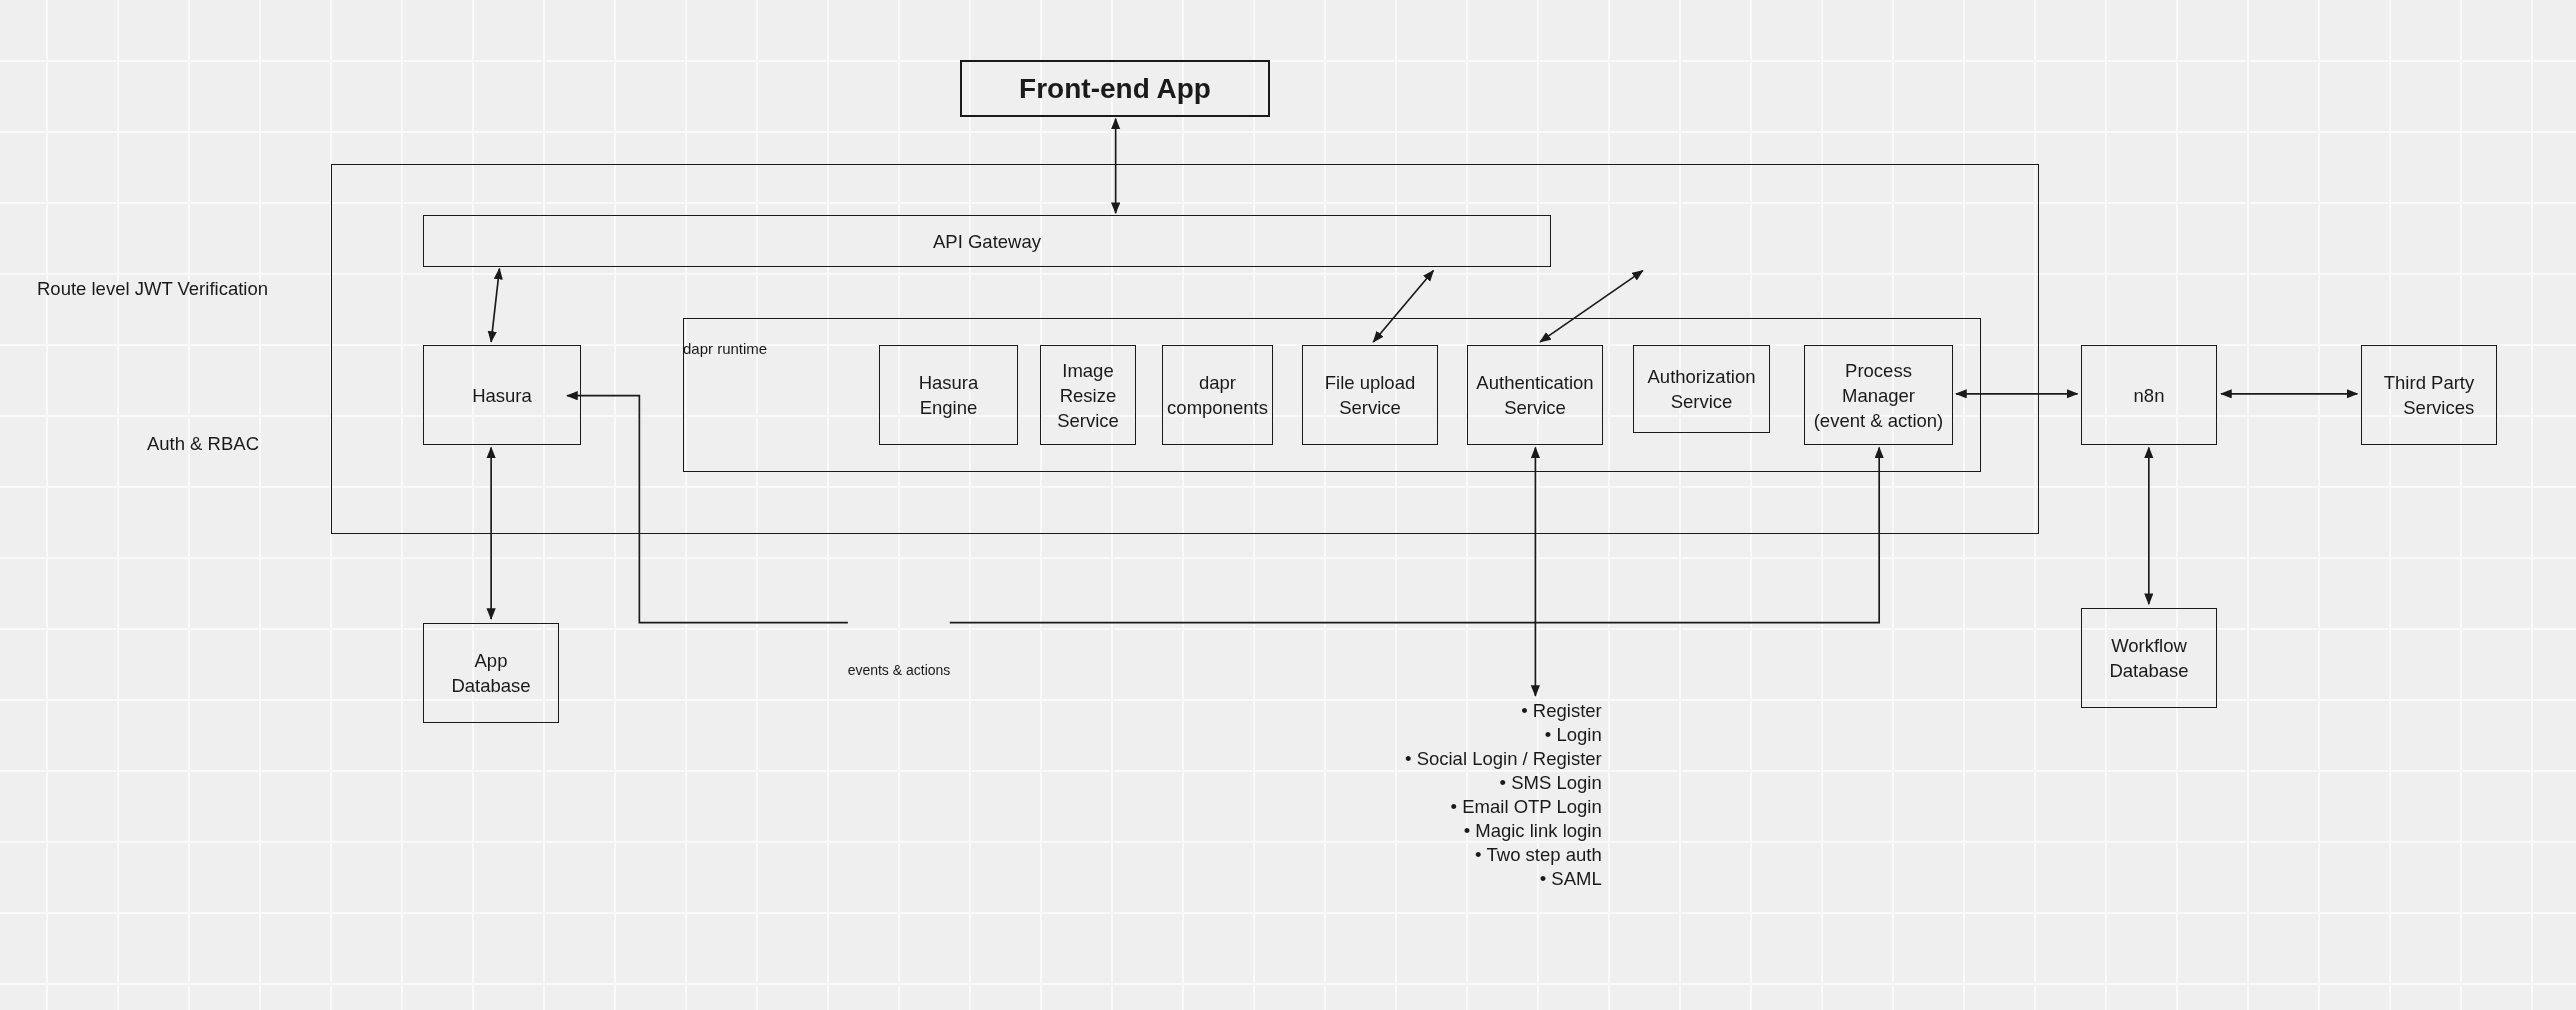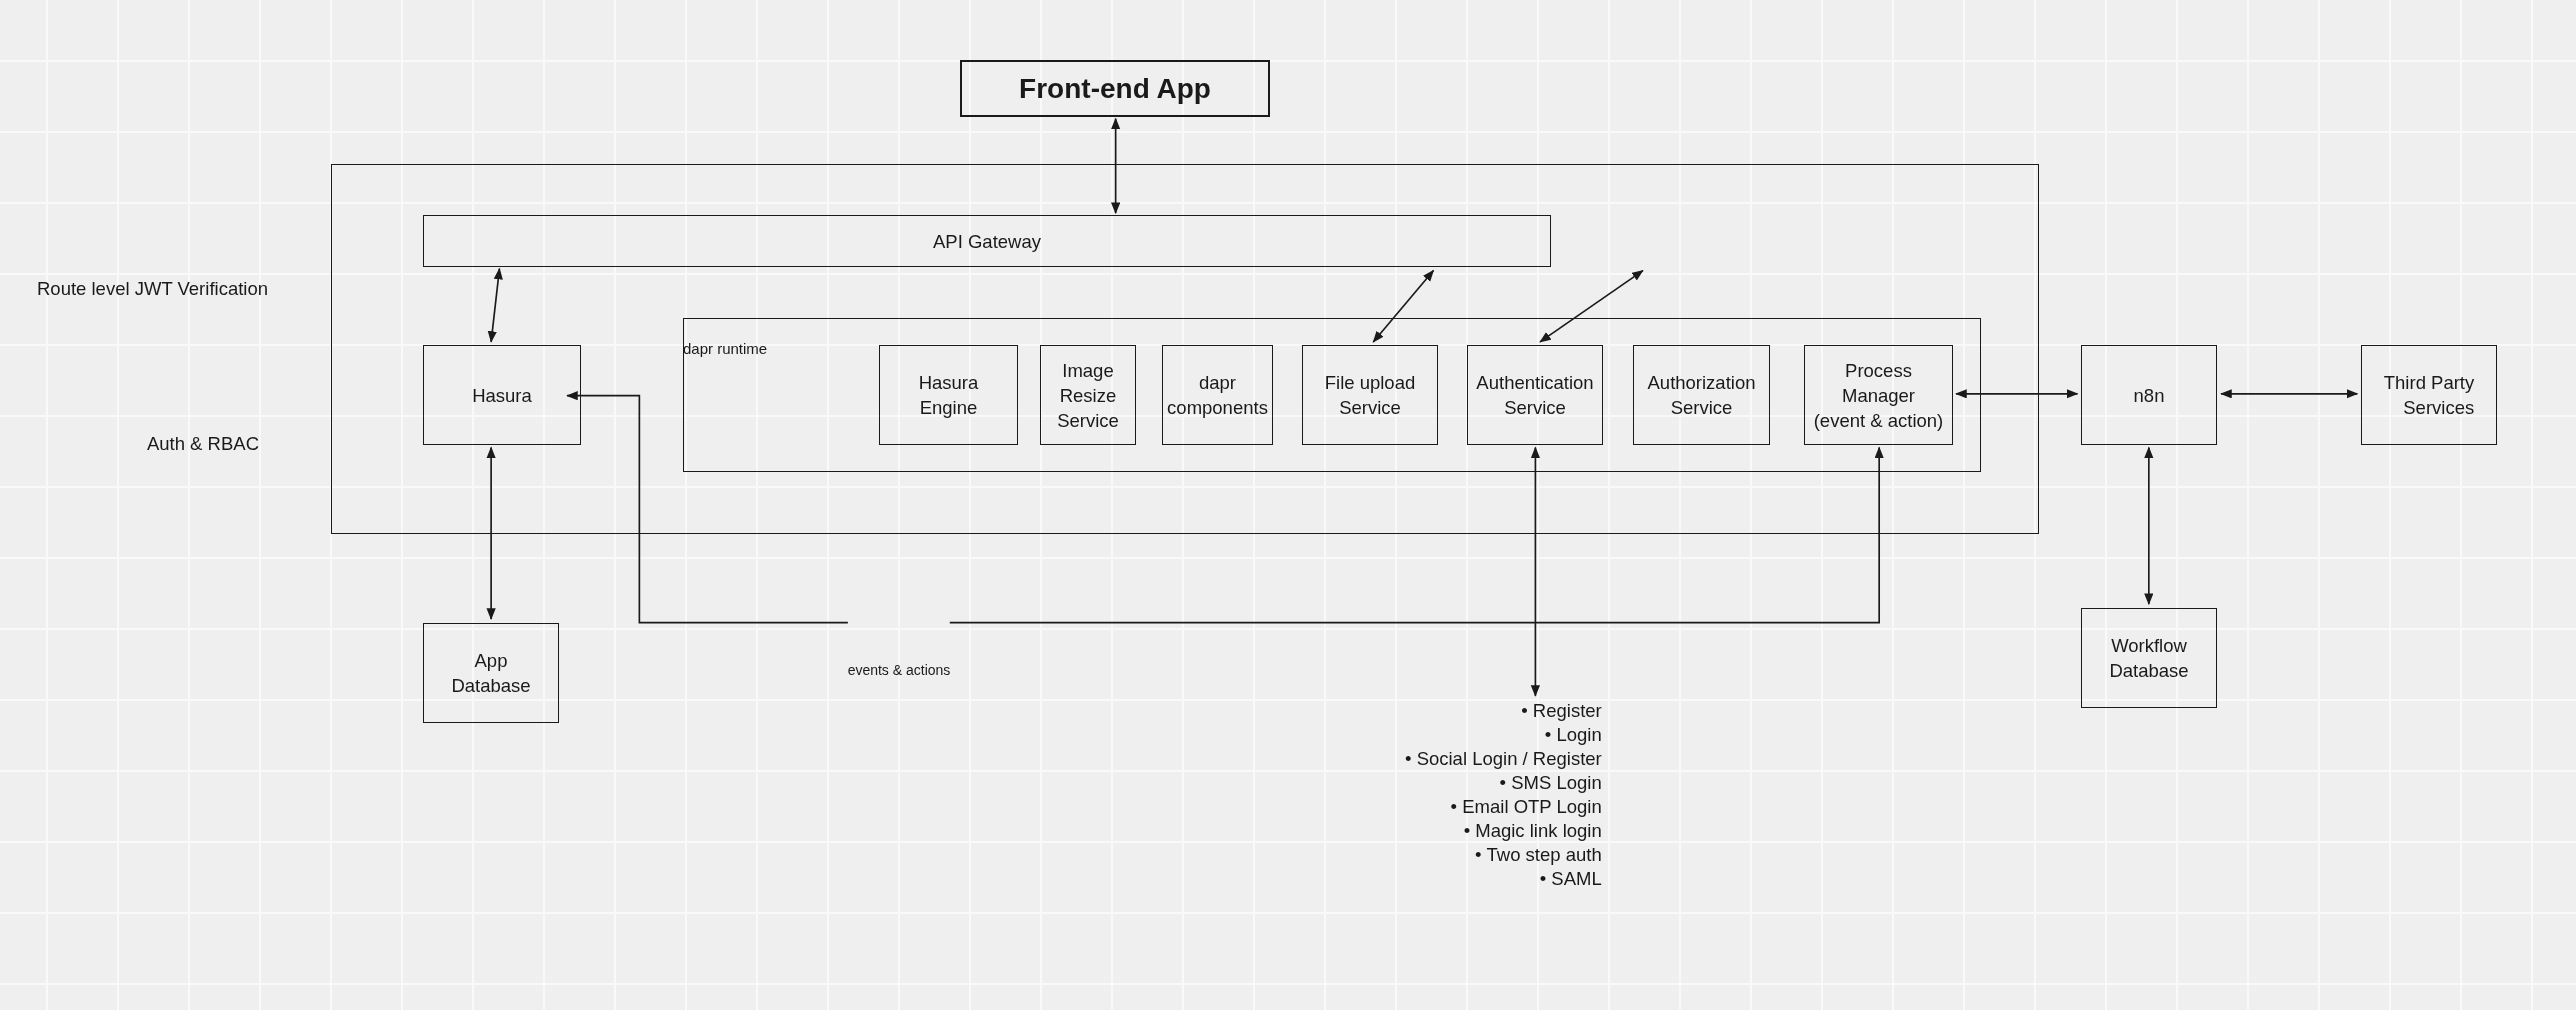--- a/index.html
+++ b/index.html
@@ -102,21 +102,21 @@
   <div class="node" style="left:1302px;top:345px;width:136px;height:100px;">
     <span>File upload
 Service</span>
   </div>
 
   <div class="node" style="left:1467px;top:345px;width:136px;height:100px;">
     <span>Authentication
 Service</span>
   </div>
 
-  <div class="node" style="left:1633px;top:345px;width:137px;height:100px;">
+  <div class="node" style="left:1633px;top:345px;width:137px;height:88px;">
     <span>Authorization
 Service</span>
   </div>
 
   <div class="node" style="left:1804px;top:345px;width:149px;height:100px;">
     <span>Process
 Manager
 (event &amp; action)</span>
   </div>
 

